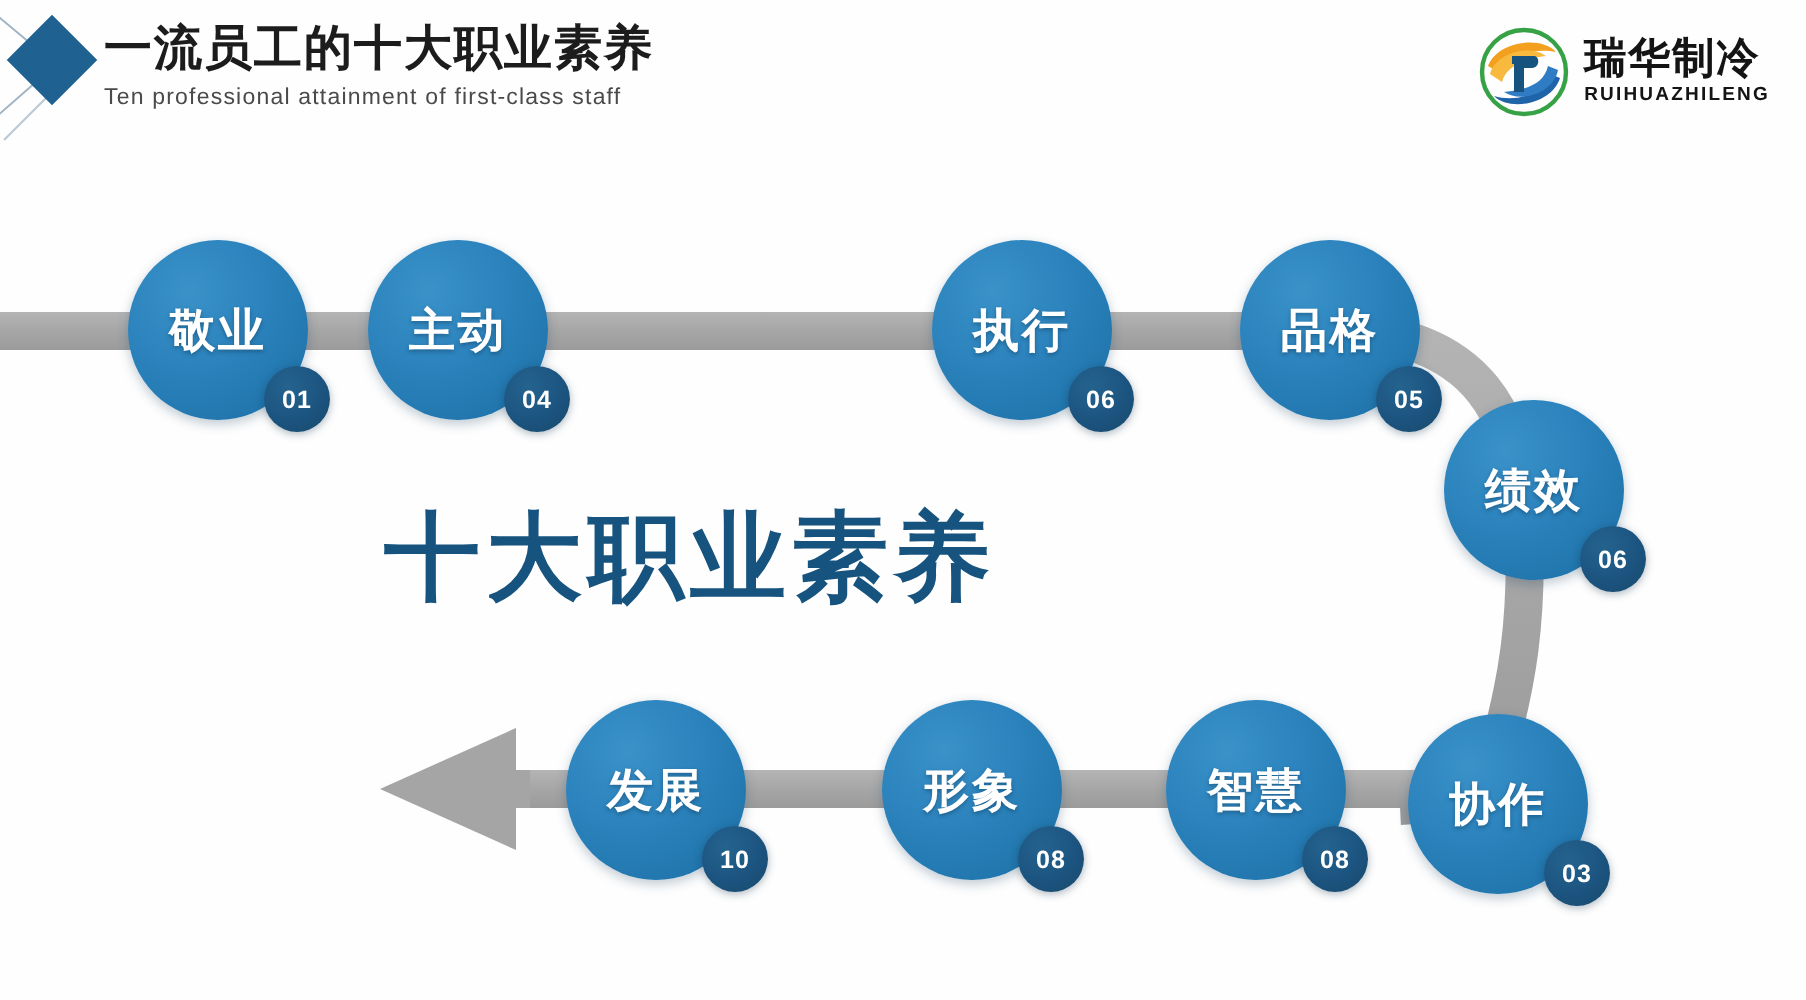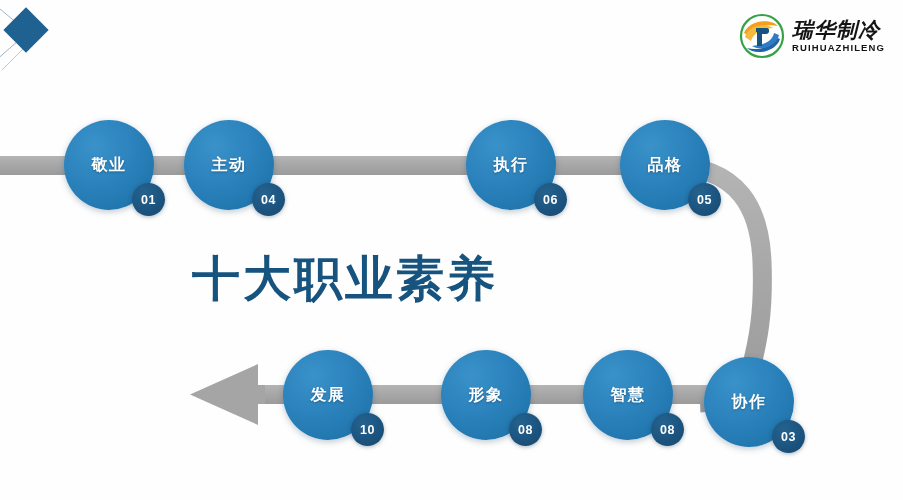--- a/index.html
+++ b/index.html
@@ -60,21 +60,20 @@
   }
   #logo-mark { width: 46px; height: 46px; display: block; }
   #logo-text { display: flex; flex-direction: column; justify-content: center; }
   #logo-cn {
     font-size: 21px;
     font-weight: bold;
     color: #141414;
     letter-spacing: 1px;
     line-height: 24px;
     white-space: nowrap;
-    font-style: italic;
   }
   #logo-en {
     font-size: 9.5px;
     font-weight: bold;
     color: #141414;
     letter-spacing: 1.1px;
     line-height: 12px;
     white-space: nowrap;
   }
 
@@ -115,21 +114,21 @@
     left: 0; top: 0;
     width: 90px; height: 90px;
     border-radius: 50%;
     background: radial-gradient(circle at 34% 28%, #3a92c9 0%, #2c83bd 42%, #2176ad 78%, #1e6d9f 100%);
     box-shadow: 0 2px 6px rgba(20,60,95,0.28);
     display: flex;
     align-items: center;
     justify-content: center;
   }
   .node .bubble-label {
-    font-size: 16px;
+    font-size: 23px;
     font-weight: bold;
     color: #ffffff;
     letter-spacing: 1.5px;
     text-shadow: 0 1px 2px rgba(10,50,80,0.45);
     white-space: nowrap;
     text-align: center;
   }
   .node .badge {
     position: absolute;
     right: -11px;
@@ -156,20 +155,24 @@
 
   <div id="header">
 
     <svg class="deco-svg" viewBox="0 0 903 72">
       <line x1="-6" y1="4" x2="30" y2="34" stroke="#9fb4c4" stroke-width="1"></line>
       <line x1="-6" y1="62" x2="26" y2="34" stroke="#9fb4c4" stroke-width="1"></line>
       <line x1="2" y1="70" x2="42" y2="30" stroke="#b9c8d4" stroke-width="1"></line>
       <rect x="10" y="14" width="32" height="32" transform="rotate(45 26 30)" fill="#1f6291"></rect>
     </svg>
 
+    <div id="title-block">
+      <div id="title-cn">一流员工的十大职业素养</div>
+      <div id="title-en">Ten professional attainment of first-class staff</div>
+    </div>
 
     <div id="logo">
       <svg id="logo-mark" viewBox="0 0 46 46">
         <circle cx="23" cy="23" r="21" fill="none" stroke="#37a245" stroke-width="2.2"></circle>
         <path d="M5 20 C10 7, 32 5, 39 13 C30 11, 16 13, 12 24 Z" fill="#f2a01e"></path>
         <path d="M6 24 C9 13, 26 9, 34 15 C24 16, 14 20, 12 28 Z" fill="#f7b93e"></path>
         <path d="M41 26 C37 39, 16 43, 8 35 C18 38, 32 35, 36 24 Z" fill="#1f63a8"></path>
         <path d="M40 22 C38 33, 22 39, 13 33 C24 32, 33 29, 35 20 Z" fill="#2f7cc4"></path>
         <path d="M17 15 L28 15 C31 15, 31 21, 27 21 L23 21 L23 33 L18 33 L18 19 L17 19 Z" fill="#16537e"></path>
       </svg>
@@ -236,20 +239,28 @@
 
     <div class="node" style="left:620px; top:48px;">
       <div class="bubble">
         <span class="bubble-label">品格</span>
       </div>
       <div class="badge">
         <span class="badge-num">05</span>
       </div>
     </div>
 
+    <div class="node" style="left:722px; top:128px;">
+      <div class="bubble">
+        <span class="bubble-label">绩效</span>
+      </div>
+      <div class="badge">
+        <span class="badge-num">06</span>
+      </div>
+    </div>
 
     <div class="node" style="left:704px; top:285px;">
       <div class="bubble">
         <span class="bubble-label">协作</span>
       </div>
       <div class="badge">
         <span class="badge-num">03</span>
       </div>
     </div>
 

